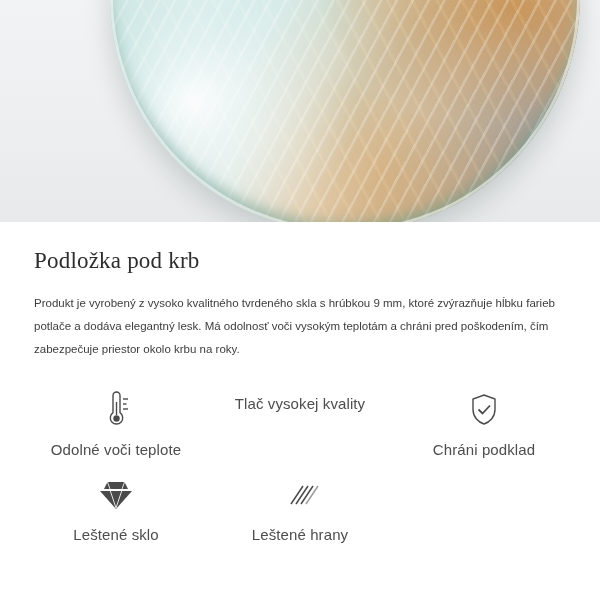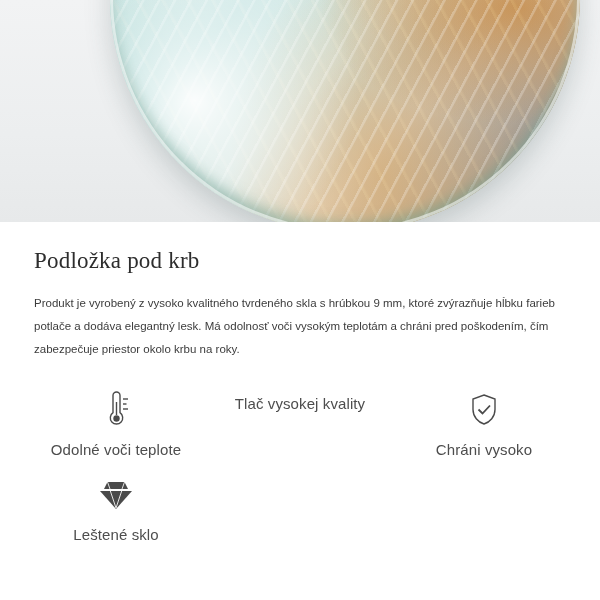--- a/index.html
+++ b/index.html
@@ -194,21 +194,21 @@
       <div class="feature-label">Tlač vysokej kvality</div>
     </div>
 
     <div class="feature">
       <div class="feature-icon">
         <svg width="34" height="40" viewBox="0 0 34 40" fill="none" stroke="#4a4a4a" stroke-width="1.4">
           <path d="M17 5l11 4v10.5c0 7.2-5 12.5-11 14.5-6-2-11-7.3-11-14.5V9z"></path>
           <path d="M11.5 19.5l4 4 7.5-8" stroke-width="1.8"></path>
         </svg>
       </div>
-      <div class="feature-label">Chráni vysoko</div>
+      <div class="feature-label">Chráni podklad</div>
     </div>
 
     <div class="feature">
       <div class="feature-icon">
         <svg width="38" height="34" viewBox="0 0 38 34">
           <g fill="#4a4a4a">
             <path d="M19 31L3 13h32z"></path>
             <path d="M7 11L10.5 4h17L31 11z"></path>
           </g>
           <g stroke="#ffffff" stroke-width="1" opacity=".85">
@@ -216,16 +216,27 @@
             <line x1="27.5" y1="4" x2="25" y2="11"></line>
             <line x1="13" y1="12" x2="19" y2="30"></line>
             <line x1="25" y1="12" x2="19" y2="30"></line>
             <line x1="4" y1="12.4" x2="34" y2="12.4"></line>
           </g>
         </svg>
       </div>
       <div class="feature-label">Leštené sklo</div>
     </div>
 
+    <div class="feature">
+      <div class="feature-icon">
+        <svg width="40" height="34" viewBox="0 0 40 34" stroke="#4a4a4a" stroke-width="1.5" fill="none">
+          <line x1="11" y1="26" x2="23" y2="8"></line>
+          <line x1="16" y1="26" x2="28" y2="8"></line>
+          <line x1="21" y1="26" x2="33" y2="8"></line>
+          <line x1="26" y1="26" x2="38" y2="8" opacity=".55"></line>
+        </svg>
+      </div>
+      <div class="feature-label">Leštené hrany</div>
+    </div>
 
 
   </div>
 </div>
 
 </body></html>

